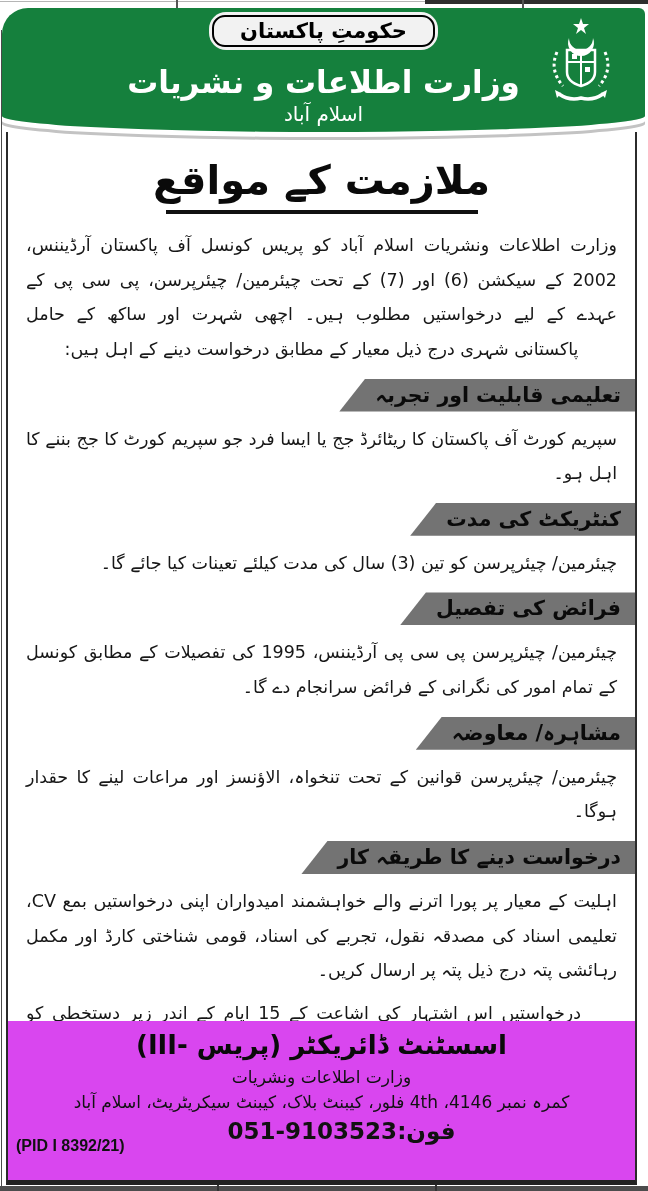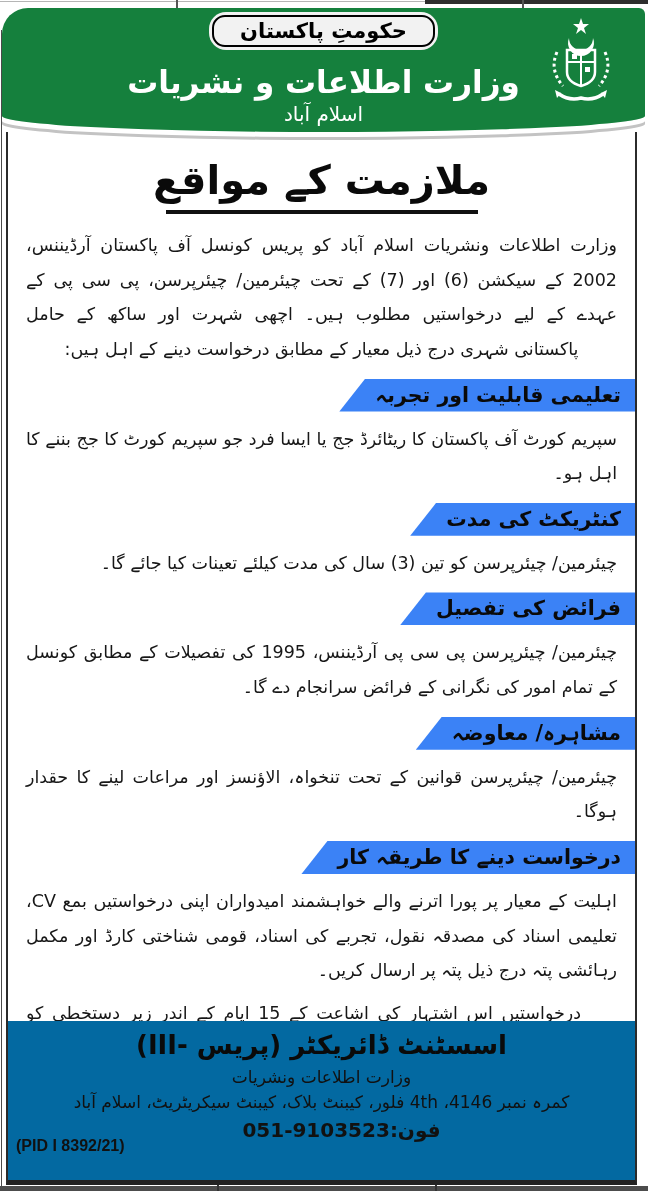--- a/index.html
+++ b/index.html
@@ -31,32 +31,32 @@
     border-left:2px solid #2b2b2b;border-right:2px solid #2b2b2b;border-bottom:5px solid #222;
     display:flex;flex-direction:column;background:#fff;}
   .content{flex:1;padding:26px 10px 0;direction:rtl;overflow:hidden;}
 
   .job-title{text-align:center;font-weight:bold;font-size:40px;color:#0a0a0a;line-height:1.1;}
   .title-underline{width:312px;height:4px;background:#111;margin:8px auto 0;}
 
   .para{font-size:17.5px;color:#171717;line-height:1.98;text-align:justify;text-align-last:right;margin:10px 8px 0;}
   .intro{text-align-last:center;margin-top:14px;}
 
-  .banner{width:max-content;max-width:90%;margin:12px -10px 2px auto;background:#3b82f6;
+  .banner{width:max-content;max-width:90%;margin:12px -10px 2px auto;background:#737373;
     padding:4px 14px 5px 36px;clip-path:polygon(26px 0,100% 0,100% 100%,0 100%);
     font-weight:bold;font-size:20.5px;color:#0a0a0a;direction:rtl;}
 
   .deadline{margin-top:8px;text-align:justify;text-align-last:right;margin-right:44px;}
 
   
-  .footer{height:150px;background:#0369a1;direction:rtl;text-align:center;padding-top:9px;position:relative;}
+  .footer{height:150px;background:#d946ef;direction:rtl;text-align:center;padding-top:9px;position:relative;}
   .signatory{font-weight:bold;font-size:26px;color:#0a0a0a;}
   .footer-org{font-size:17px;color:#111;margin-top:7px;}
   .footer-address{font-size:17px;color:#111;margin-top:5px;}
-  .footer-phone{font-size:20px;color:#111;margin-top:6px;font-weight:bold;margin-left:40px;}
+  .footer-phone{font-size:23px;color:#111;margin-top:6px;font-weight:bold;margin-left:40px;}
   .pid{position:absolute;left:8px;bottom:25px;font-family:"Liberation Sans",sans-serif;
     font-weight:bold;font-size:16px;color:#111;direction:ltr;}
 </style>
 </head>
 <body>
 
 <div class="page">
 
   <div class="news-topline"></div>
   <div class="news-topbar"></div>

